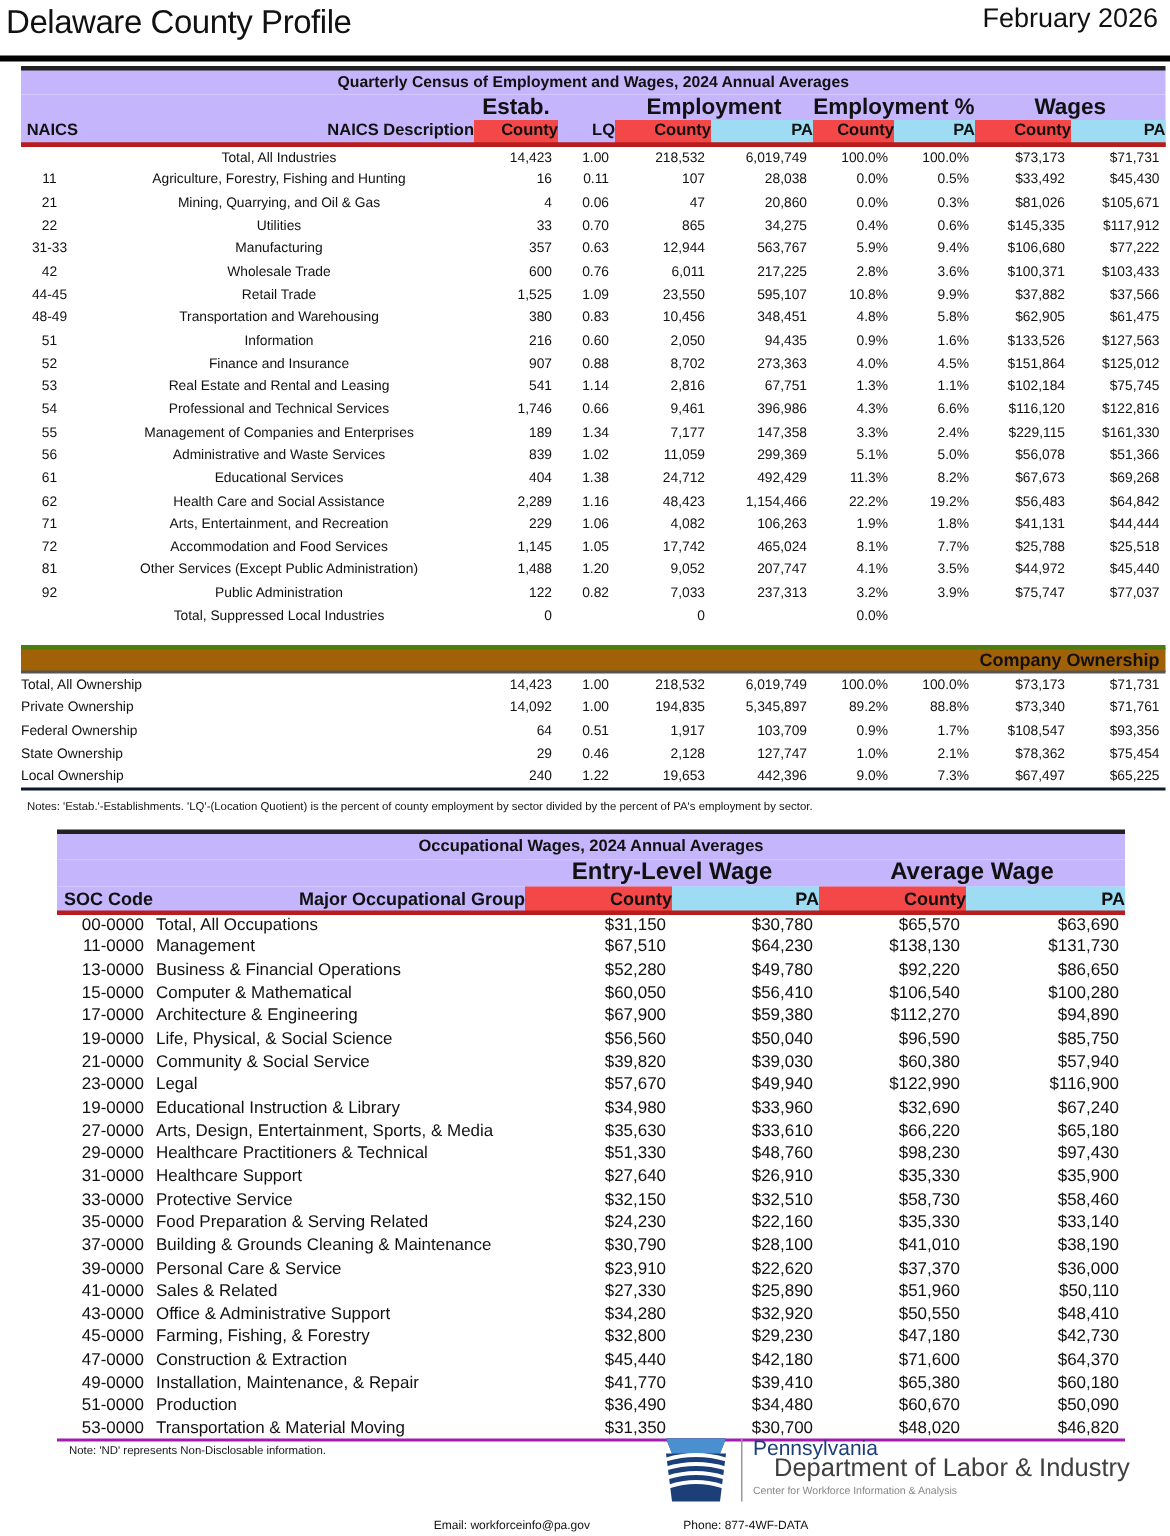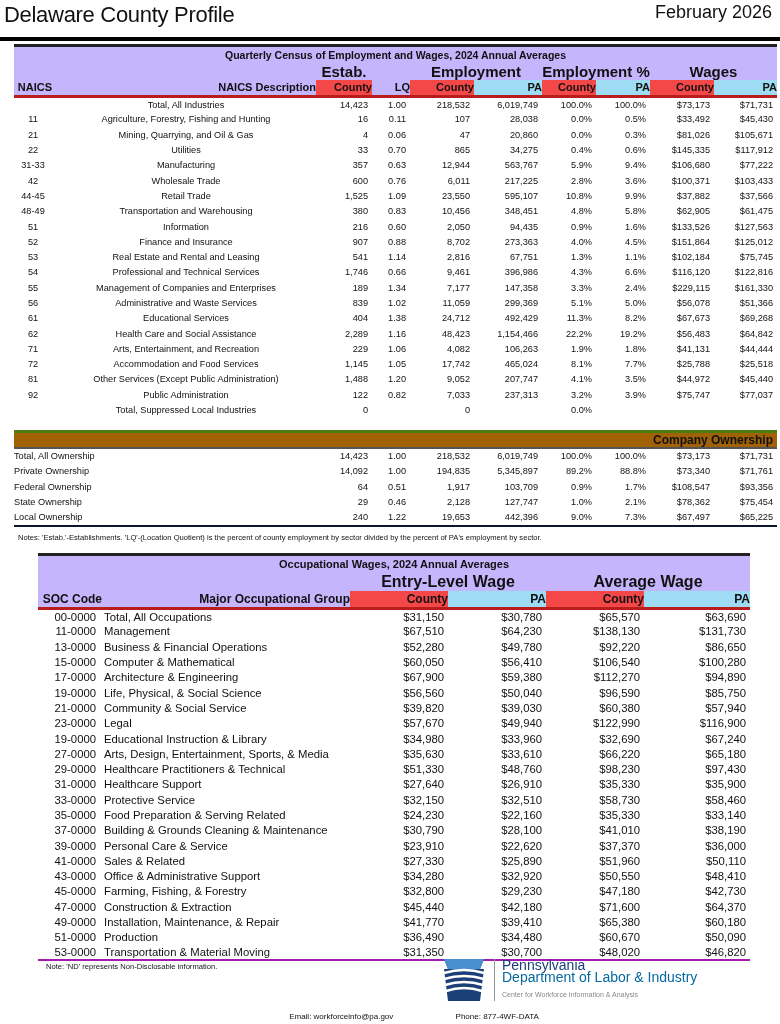--- a/index.html
+++ b/index.html
@@ -56,21 +56,21 @@
   .occ tbody td.soc { text-align: right; padding-right: 6px; }
   .occ tbody td.grp { text-align: left; padding-left: 2px; }
   .occ tbody tr.last td { border-bottom: 2px solid #a21caf; }
 
   .notes2 { position: absolute; left: 46px; top: 962px; font-size: 7.6px; }
 
   .logo { position: absolute; left: 440px; top: 957px; width: 300px; height: 46px; }
   .logo-mark { position: absolute; left: 0; top: 0; width: 48px; height: 46px; }
   .logo-divider { position: absolute; left: 54px; top: 2px; width: 1px; height: 42px; background: #999; }
   .logo-pa { position: absolute; left: 62px; top: 0; font-size: 14px; color: #1d3f78; }
-  .logo-dept { position: absolute; left: 62px; top: 12px; font-size: 14px; color: #0369a1; white-space: nowrap; }
+  .logo-dept { position: absolute; left: 76px; top: 12px; font-size: 17px; color: #404040; white-space: nowrap; }
   .logo-center { position: absolute; left: 62px; top: 34px; font-size: 7px; color: #888; white-space: nowrap; }
 
   .contact { position: absolute; left: 0; width: 780px; top: 1012px; text-align: center; font-size: 8px; }
   .contact span { margin: 0 6px; padding-left: 48px; }
 </style>
 </head>
 <body>
 
 <div class="title">Delaware County Profile</div>
 <div class="date">February 2026</div>

